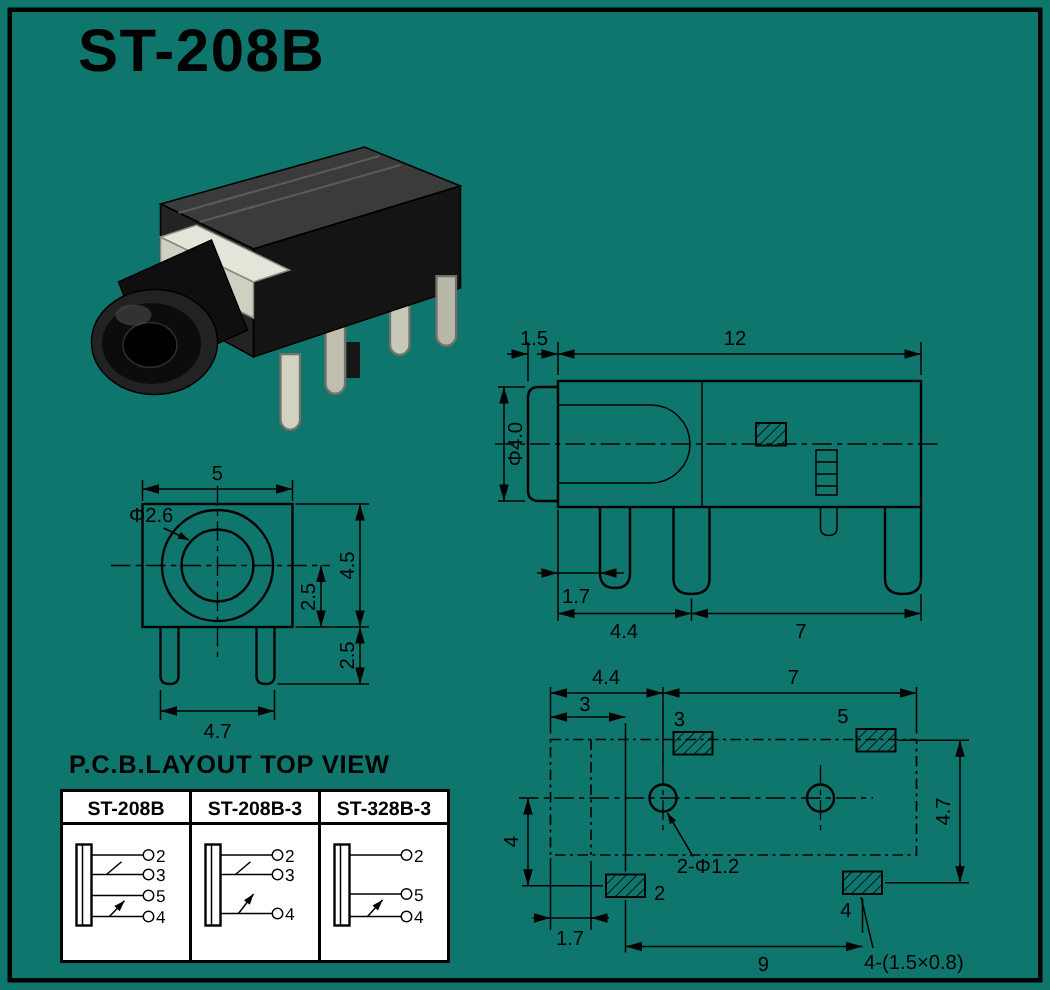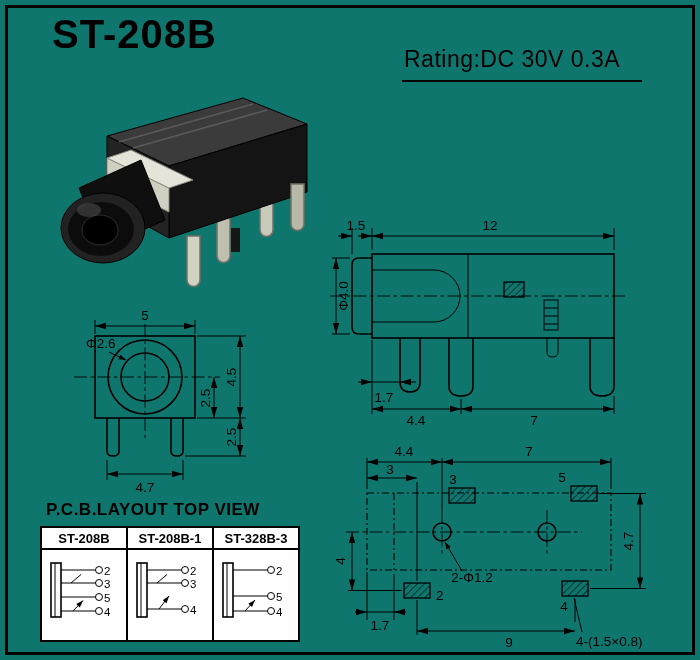--- a/index.html
+++ b/index.html
@@ -48,21 +48,20 @@
     <pattern id="hatch" width="5" height="5" patternUnits="userSpaceOnUse" patternTransform="rotate(45)">
       <line x1="0" y1="0" x2="0" y2="5" stroke="#000" stroke-width="1.1"></line>
     </pattern>
   </defs>
 </svg>
 
 <div class="sheet">
   <div class="frame"></div>
 
   <h1 class="title">ST-208B</h1>
-  <div class="rating">Rating:DC 30V 0.3A</div>
 
   <svg class="photo" viewBox="0 0 285 220">
     <g>
       <path d="M215,112 v38 a6.5,6.5 0 0 0 13,0 v-38 z" fill="#c9c9b9" stroke="#72726a" stroke-width="1.5"></path>
       <path d="M172,136 v40 a6.5,6.5 0 0 0 13,0 v-40 z" fill="#bfbfaf" stroke="#72726a" stroke-width="1.5"></path>
     </g>
     <g stroke="#000" stroke-width="1">
       <polygon points="62,56 198,18 262,44 124,86" fill="#3b3b3b"></polygon>
       <polygon points="124,86 262,44 262,112 124,158" fill="#141414"></polygon>
       <polygon points="62,56 124,86 124,158 62,124" fill="#232323"></polygon>
@@ -220,21 +219,21 @@
       <text x="185" y="211" text-anchor="middle">9</text>
       <line class="t" x1="250" y1="162" x2="258" y2="196"></line>
       <text x="252" y="210">4-(1.5×0.8)</text>
     </g>
   </svg>
 
   <table class="variants">
     <thead>
       <tr>
         <th>ST-208B</th>
-        <th>ST-208B-1</th>
+        <th>ST-208B-3</th>
         <th>ST-328B-3</th>
       </tr>
     </thead>
     <tbody>
       <tr>
         <td>
           <svg viewBox="0 0 84 88">
             <rect class="on" x="9" y="13" width="10" height="54"></rect>
             <line class="t" x1="13" y1="13" x2="13" y2="67"></line>
             <line class="t" x1="19" y1="20" x2="53.5" y2="20"></line>

